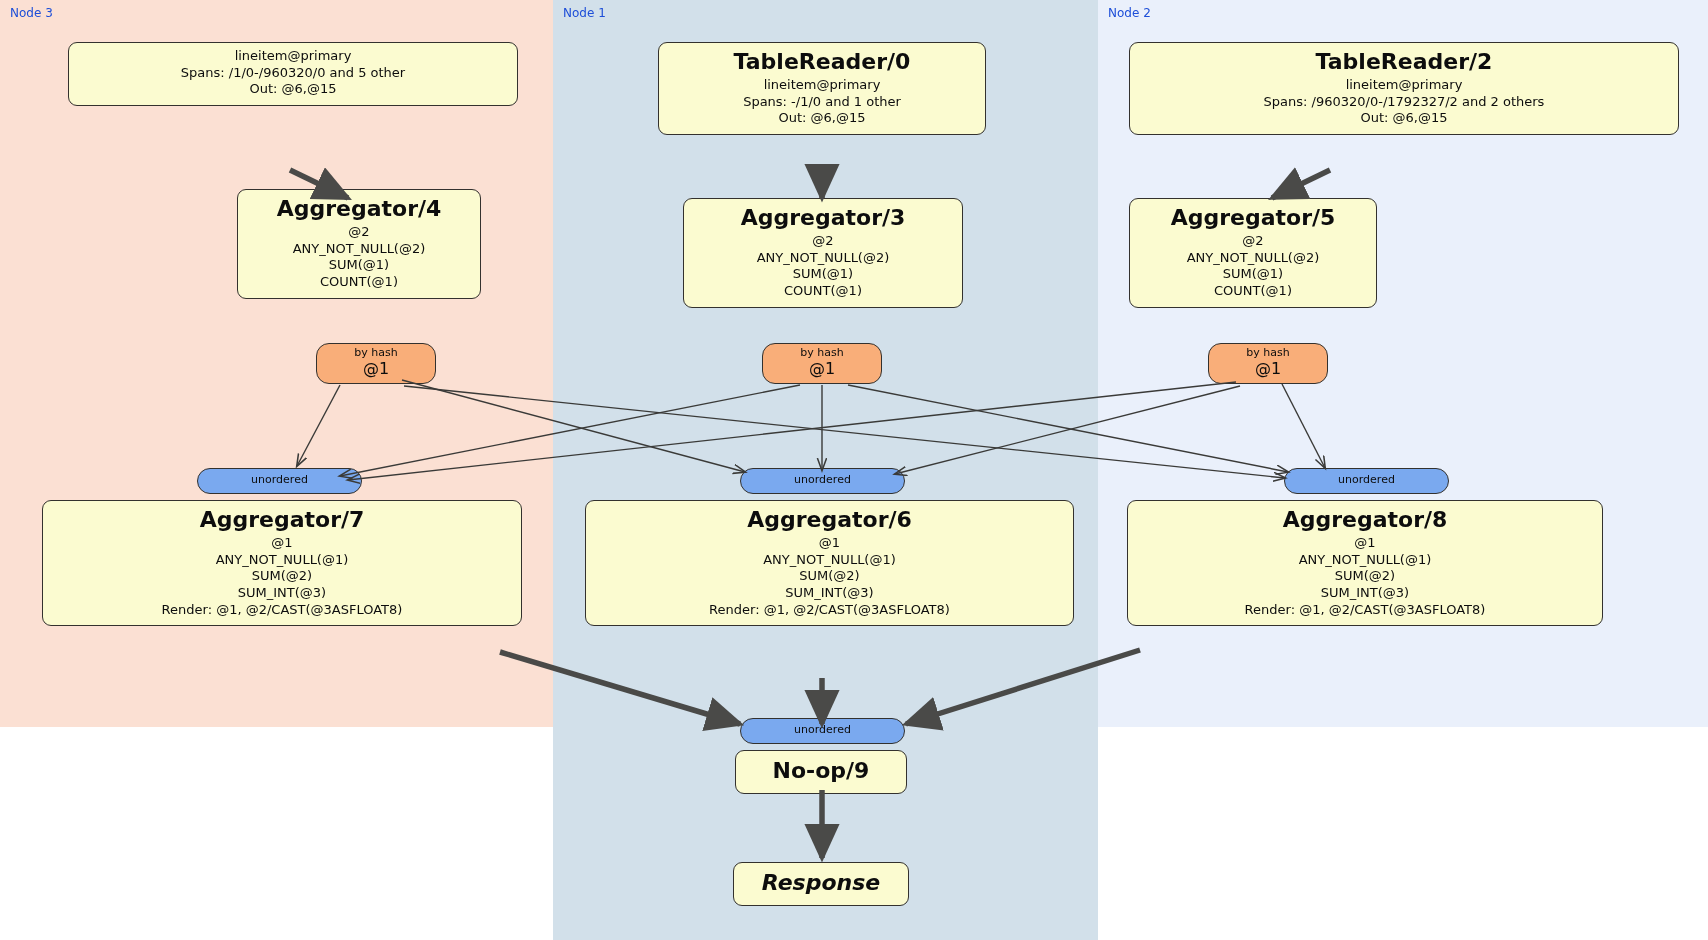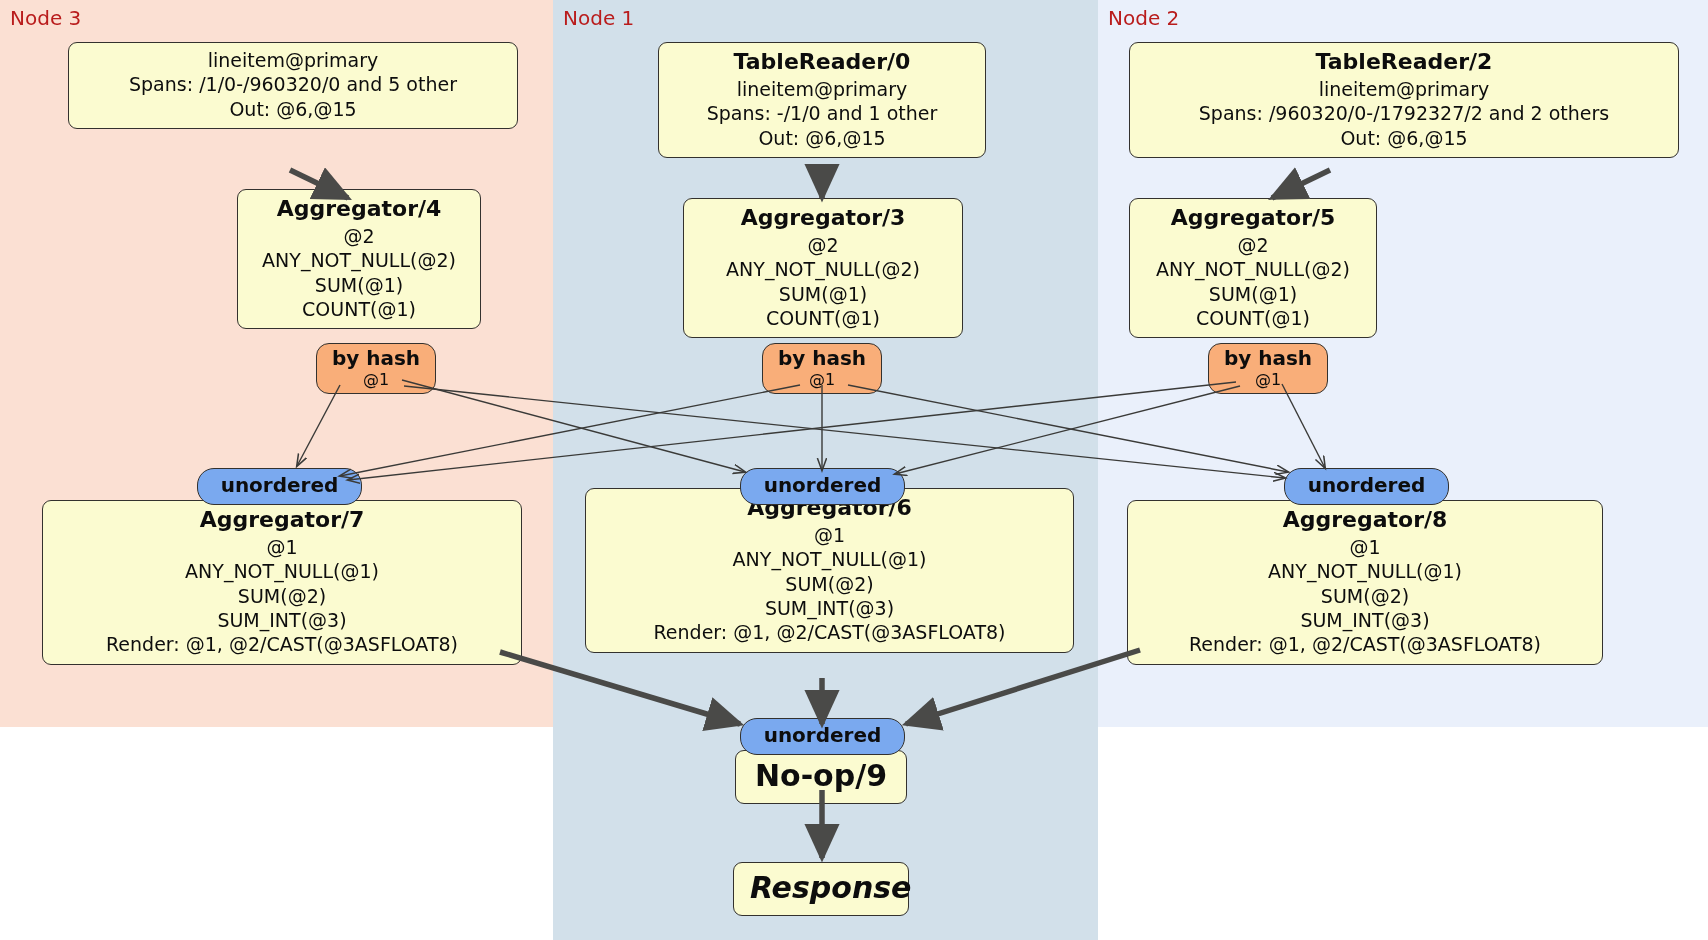--- a/index.html
+++ b/index.html
@@ -20,22 +20,22 @@
 
   
   .panel {
     position: absolute;
     box-sizing: border-box;
   }
   .panel-label {
     position: absolute;
     top: 6px;
     left: 10px;
-    font-size: 20px;
-    color: #b91c1c;
+    font-size: 12px;
+    color: #1d4ed8;
     font-family: "DejaVu Sans", sans-serif;
   }
   #panel-node3 {
     left: 0px;  top: 0px;  width: 553px;  height: 727px;
     background: #fbe0d3;
   }
   #panel-node1 {
     left: 553px; top: 0px; width: 545px; height: 940px;
     background: #d2e0ea;
   }
@@ -66,48 +66,48 @@
   }
   .box .title {
     font-weight: bold;
     font-size: 22px;
     letter-spacing: 0px;
     display: block;
     margin-bottom: 1px;
   }
   .box .line {
     display: block;
-    font-size: 19px;
+    font-size: 13px;
     font-family: "DejaVu Sans", sans-serif;
     white-space: nowrap;
   }
   .box.compact {
     padding: 6px 16px 8px 16px;
   }
   .box.compact .title {
-    font-size: 30px;
+    font-size: 22px;
     margin-bottom: 0;
   }
 
   
   .badge {
     position: absolute;
     box-sizing: border-box;
     border: 1.6px solid #33312e;
     border-radius: 14px;
     text-align: center;
     color: #0d0d0d;
     line-height: 1.18;
     padding: 3px 12px 4px 12px;
     white-space: nowrap;
   }
   .badge .b-title {
     display: block;
-    font-weight: bold;
-    font-size: 20px;
+    font-weight: normal;
+    font-size: 11px;
   }
   .badge .b-sub {
     display: block;
     font-size: 16px;
   }
   .badge.hash {
     background: #f9ae79;
     border-radius: 13px;
   }
   .badge.unordered {
@@ -219,21 +219,21 @@
 
     <div class="box" style="left:42px; top:500px; width:480px;">
       <span class="title">Aggregator/7</span>
       <span class="line">@1</span>
       <span class="line">ANY_NOT_NULL(@1)</span>
       <span class="line">SUM(@2)</span>
       <span class="line">SUM_INT(@3)</span>
       <span class="line">Render: @1, @2/CAST(@3ASFLOAT8)</span>
     </div>
 
-    <div class="box" style="left:585px; top:488px; width:489px;">
+    <div class="box" style="left:585px; top:500px; width:489px;">
       <span class="title">Aggregator/6</span>
       <span class="line">@1</span>
       <span class="line">ANY_NOT_NULL(@1)</span>
       <span class="line">SUM(@2)</span>
       <span class="line">SUM_INT(@3)</span>
       <span class="line">Render: @1, @2/CAST(@3ASFLOAT8)</span>
     </div>
 
     <div class="box" style="left:1127px; top:500px; width:476px;">
       <span class="title">Aggregator/8</span>

